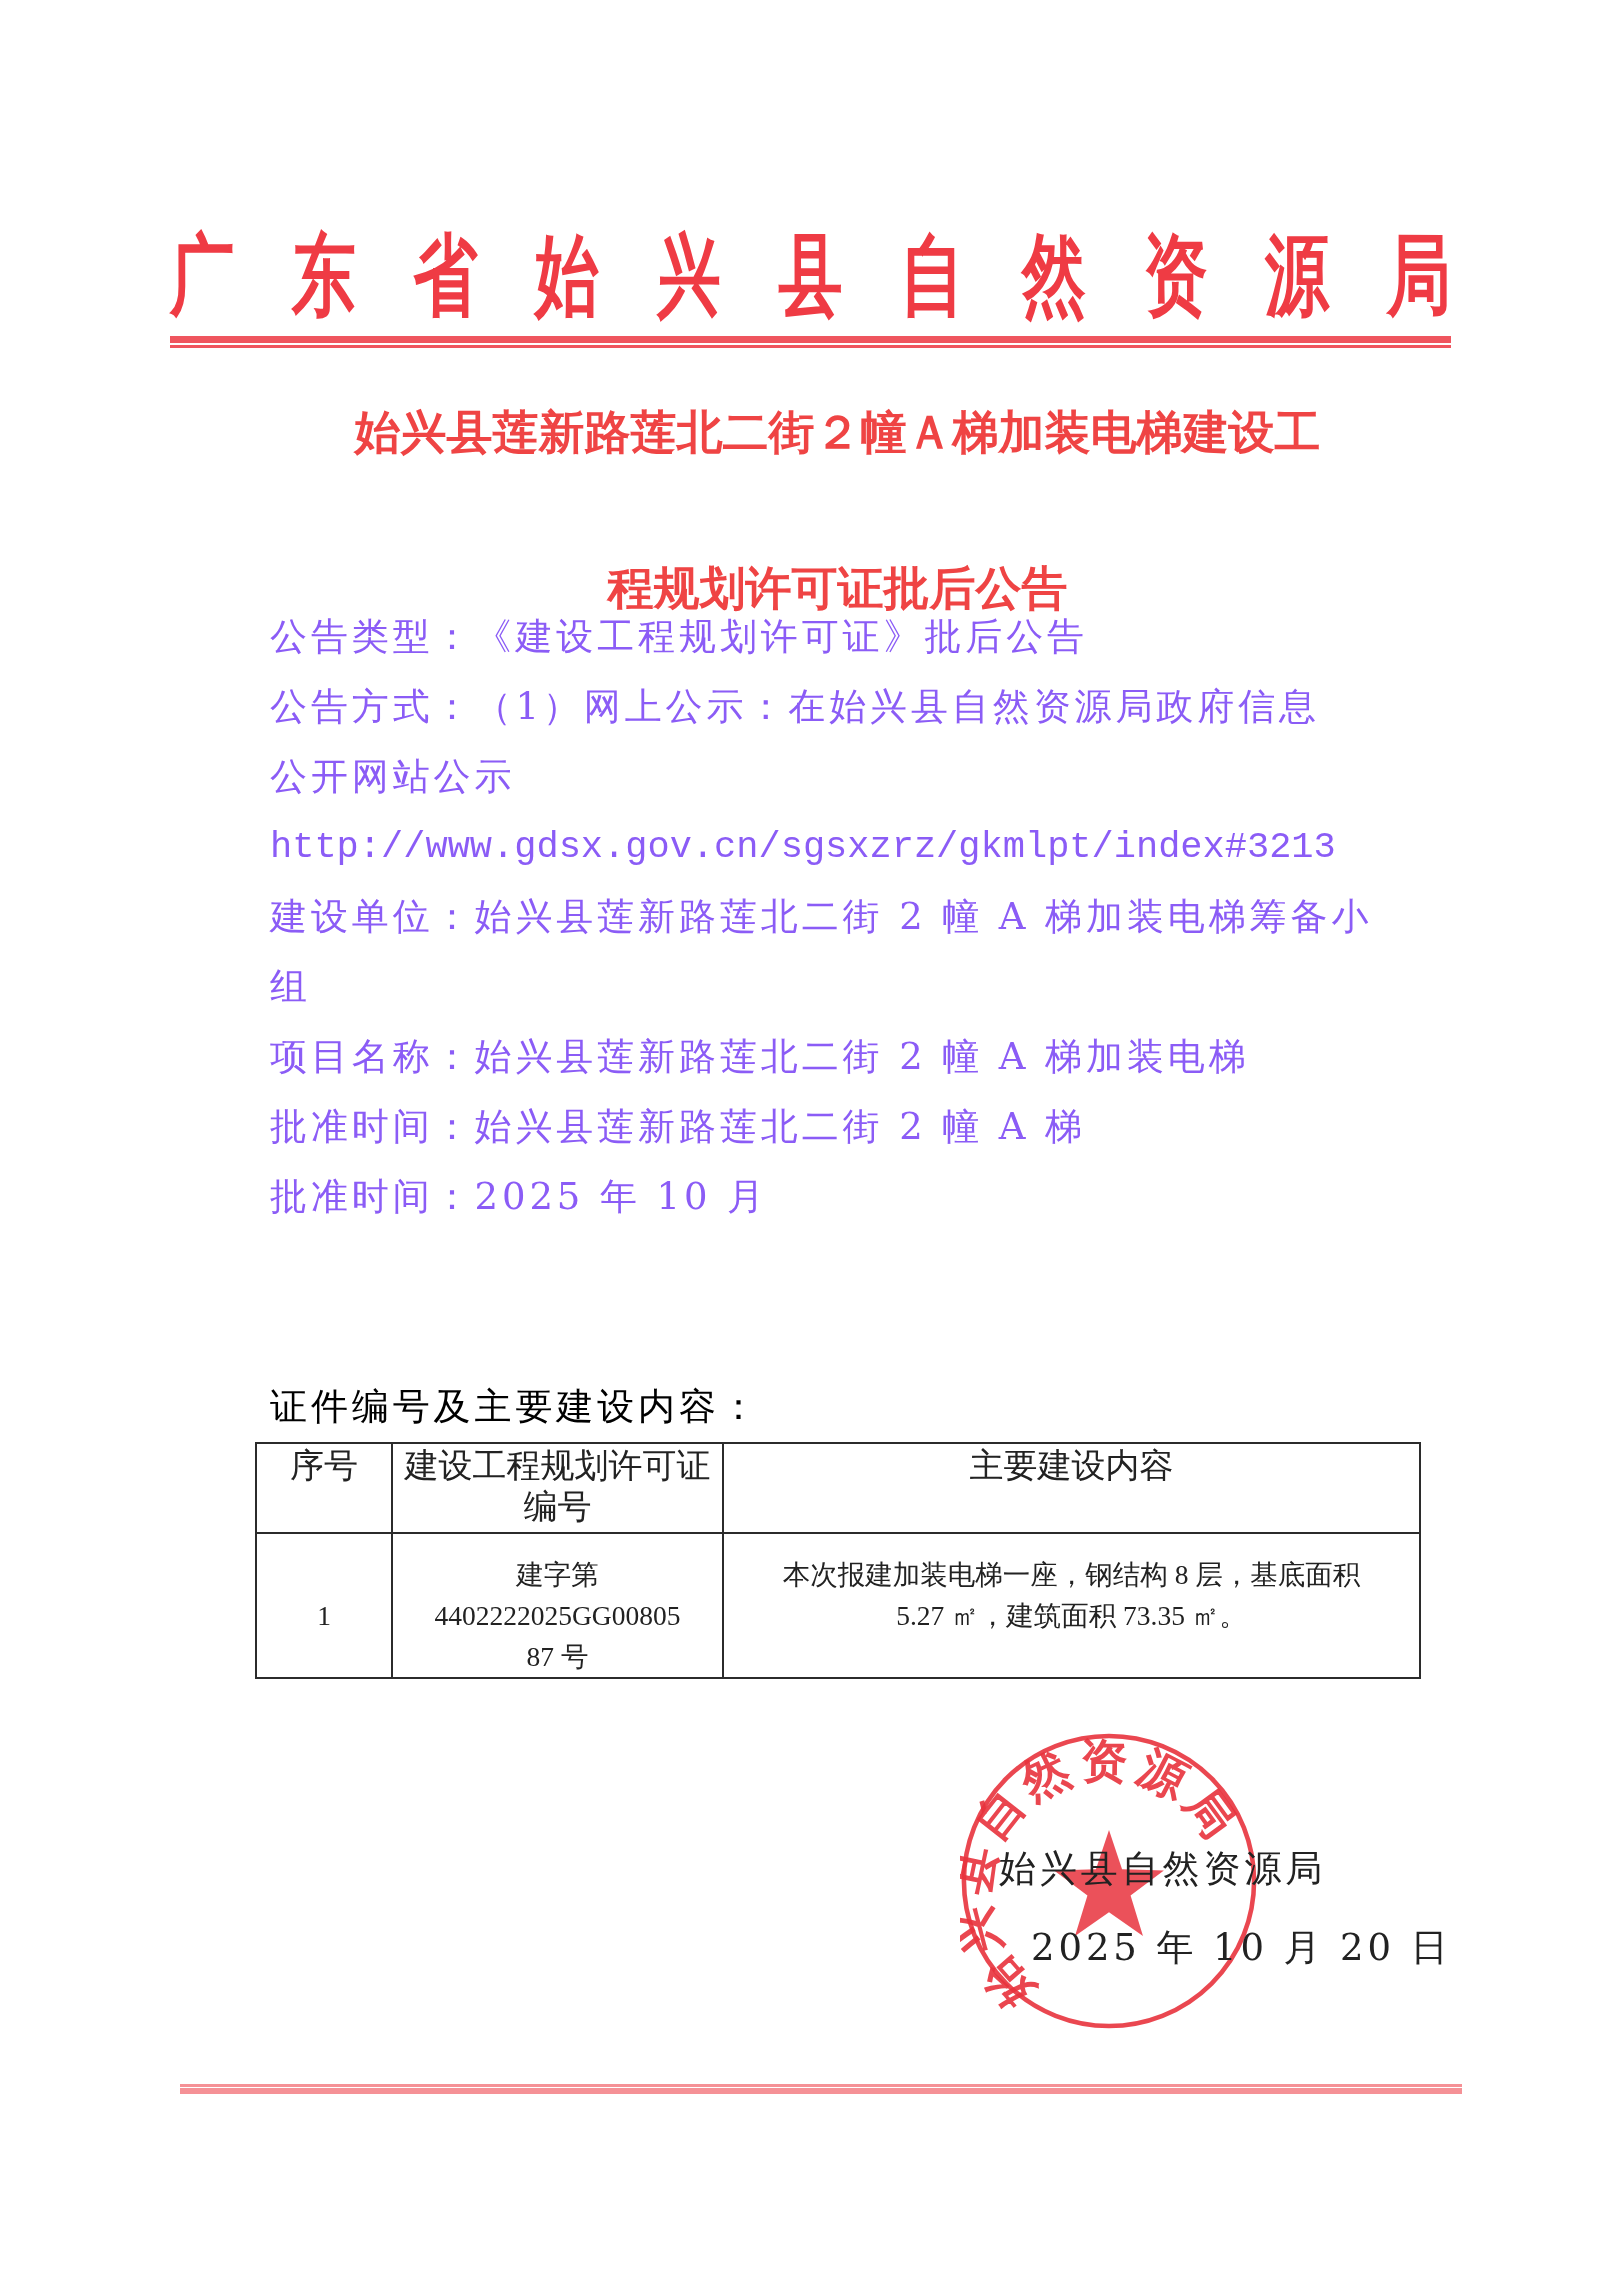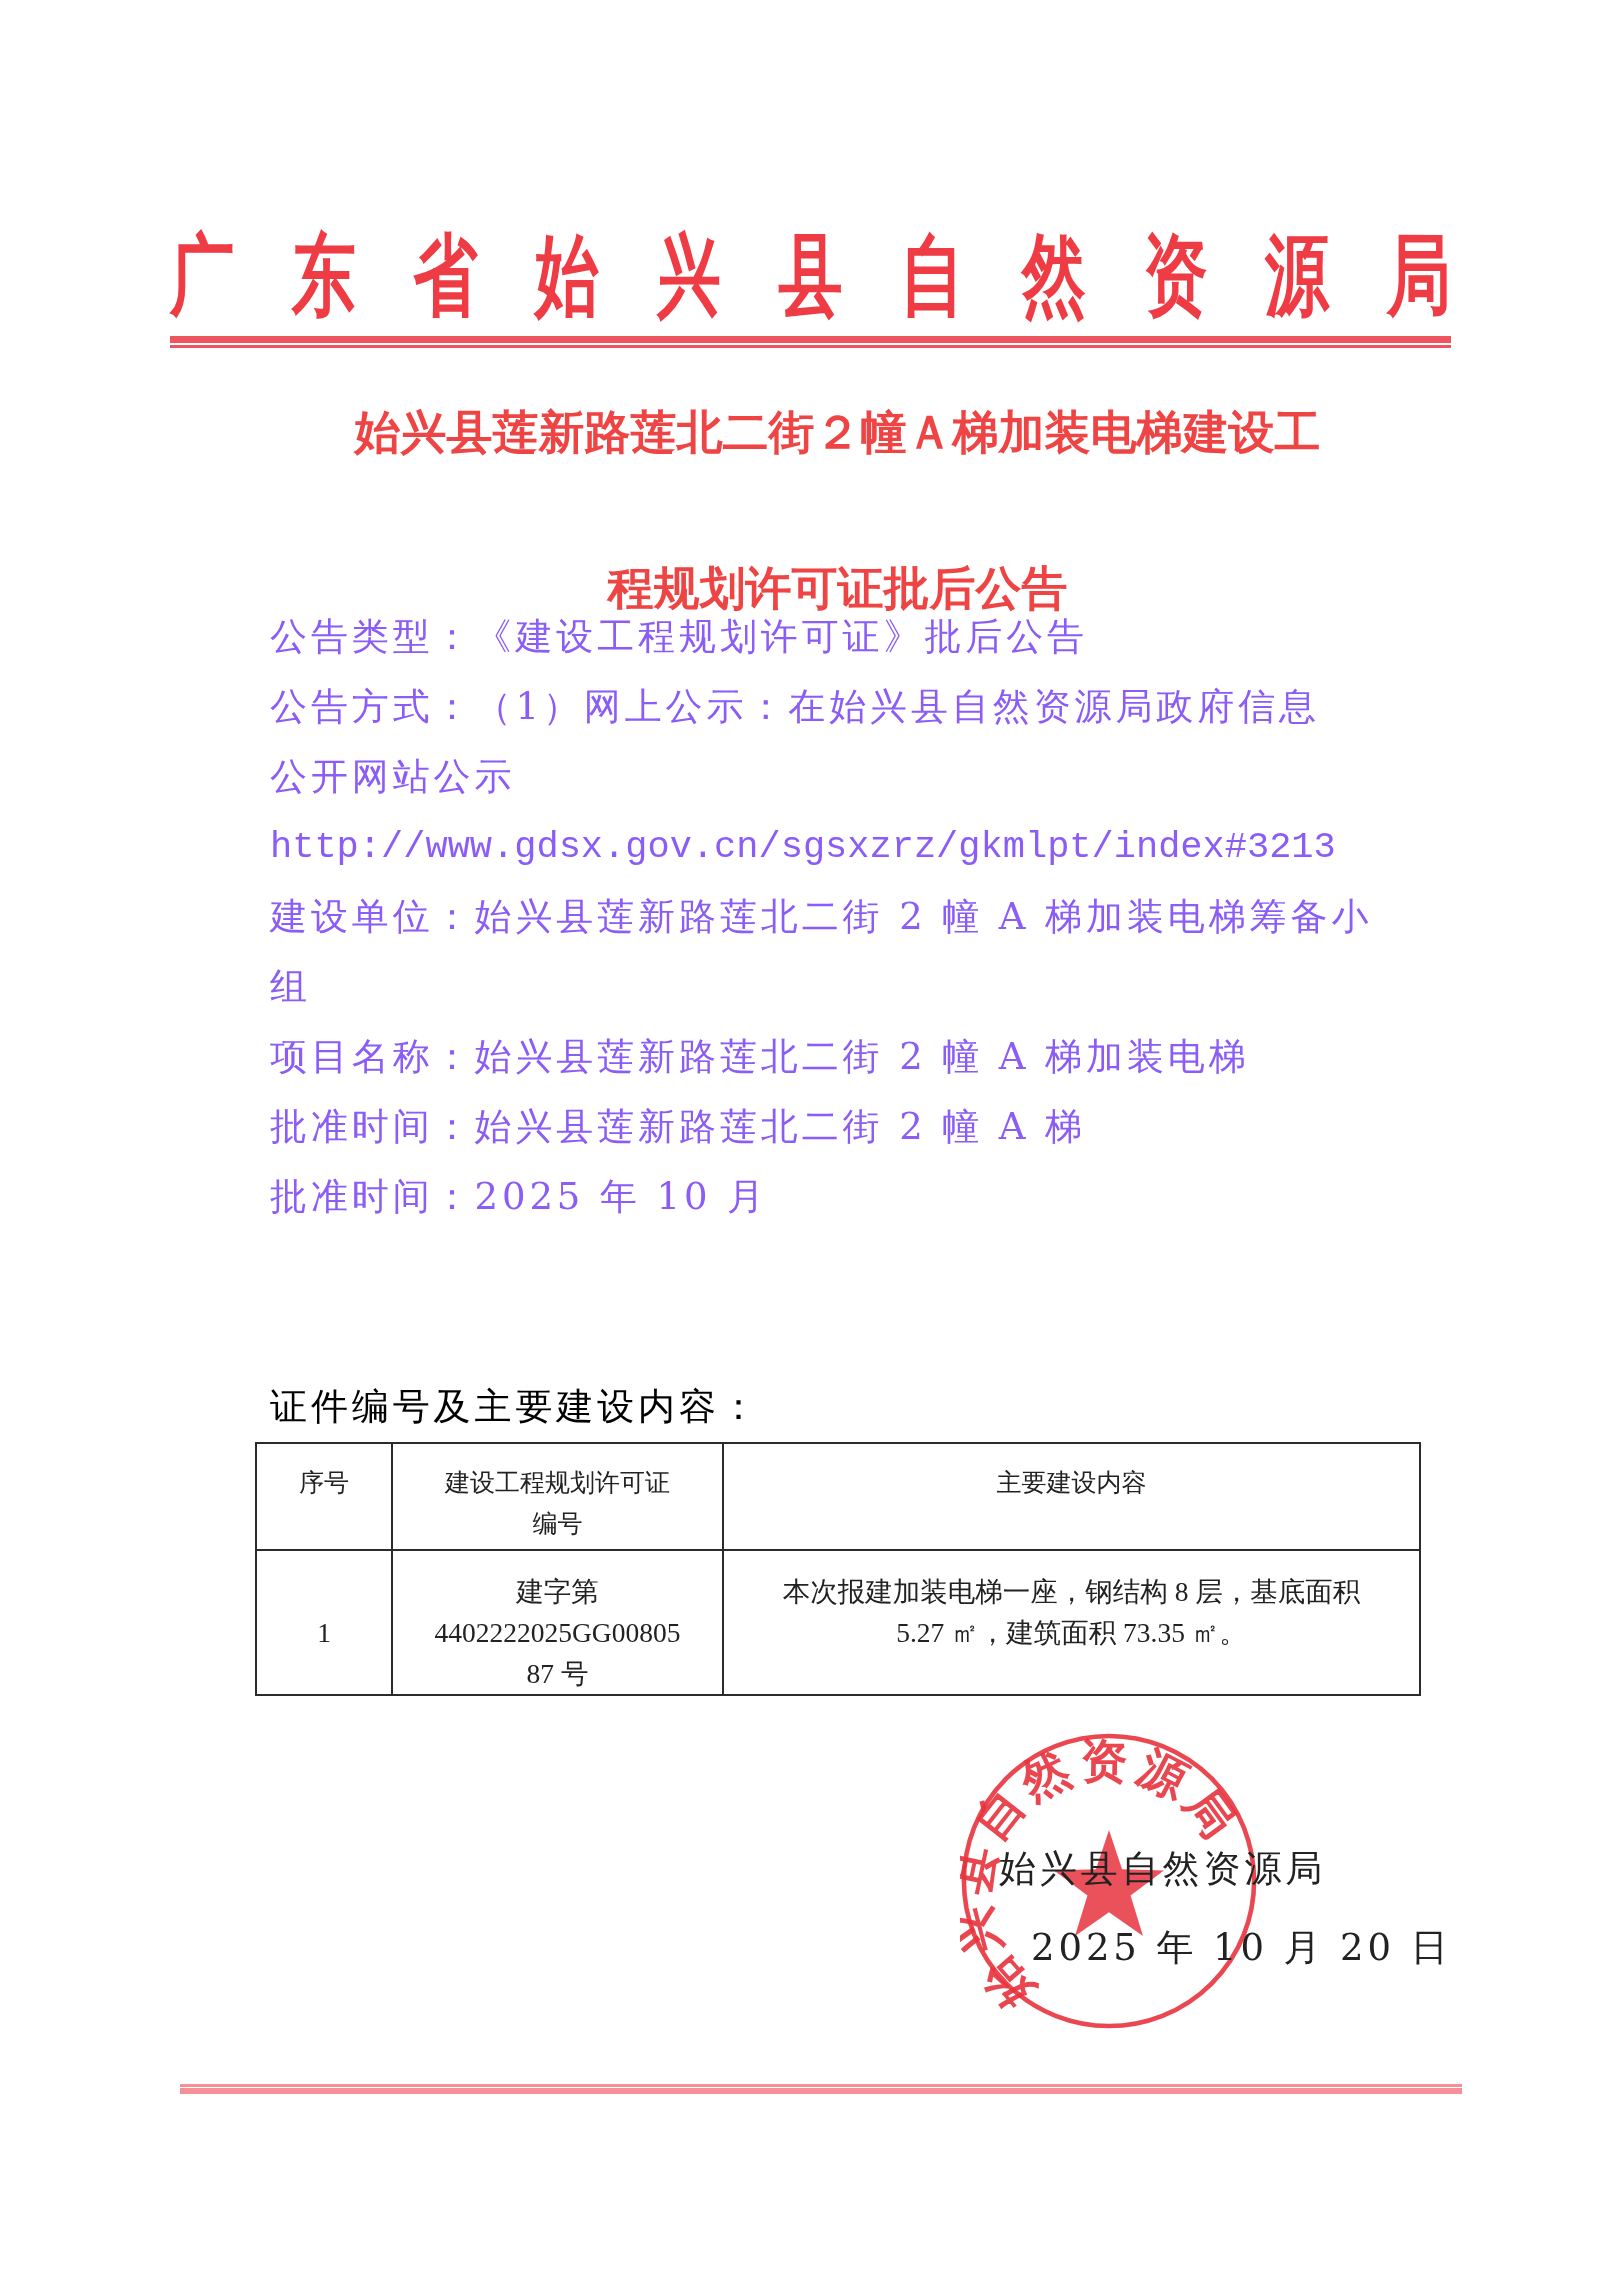--- a/index.html
+++ b/index.html
@@ -47,21 +47,21 @@
 
   table.permit {
     position: absolute; left: 255px; top: 1442px; width: 1166px;
     border-collapse: collapse; table-layout: fixed;
     font-family: "Liberation Serif", "DejaVu Serif", serif; color: #222;
   }
   table.permit td, table.permit th {
     border: 2px solid #2b2b2b; padding: 0; vertical-align: top; text-align: center;
     font-weight: normal;
   }
-  table.permit .hdr th { height: 87px; font-size: 25px; line-height: 41px; padding-top: 18px; }
+  table.permit .hdr th { height: 87px; font-size: 34px; line-height: 41px; padding-top: 1px; }
   table.permit .row td { height: 122px; font-size: 27.5px; line-height: 41px; padding-top: 20px; }
   table.permit .col-num { width: 136px; }
   table.permit .col-code { width: 331px; }
   table.permit .serial { font-size: 39px; line-height: 122px; vertical-align: middle; padding-top: 0; }
   .cell-line { display: block; white-space: nowrap; }
 
   .stamp { position: absolute; left: 960px; top: 1732px; width: 298px; height: 298px; }
 
   .sign {
     position: absolute; left: 1001px;

